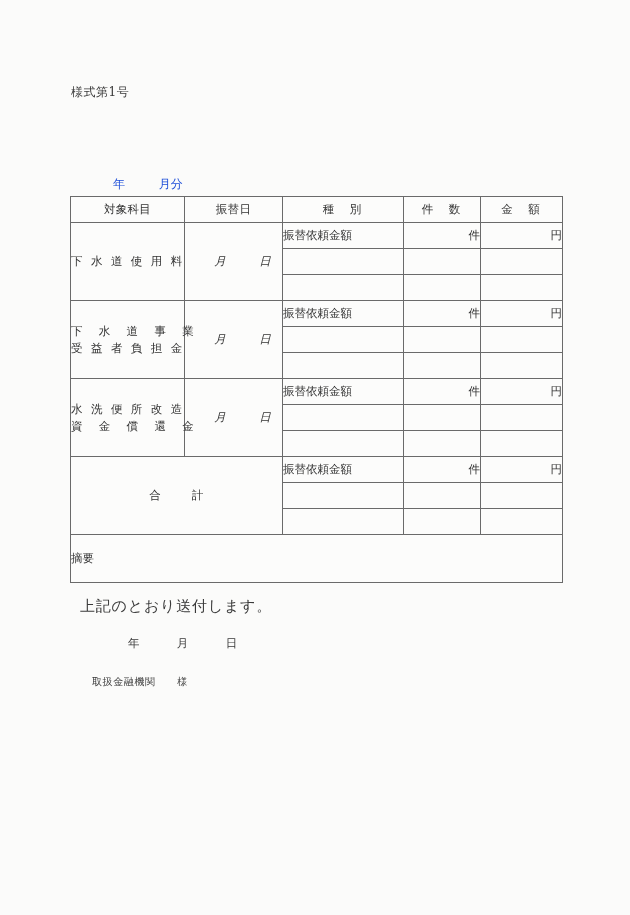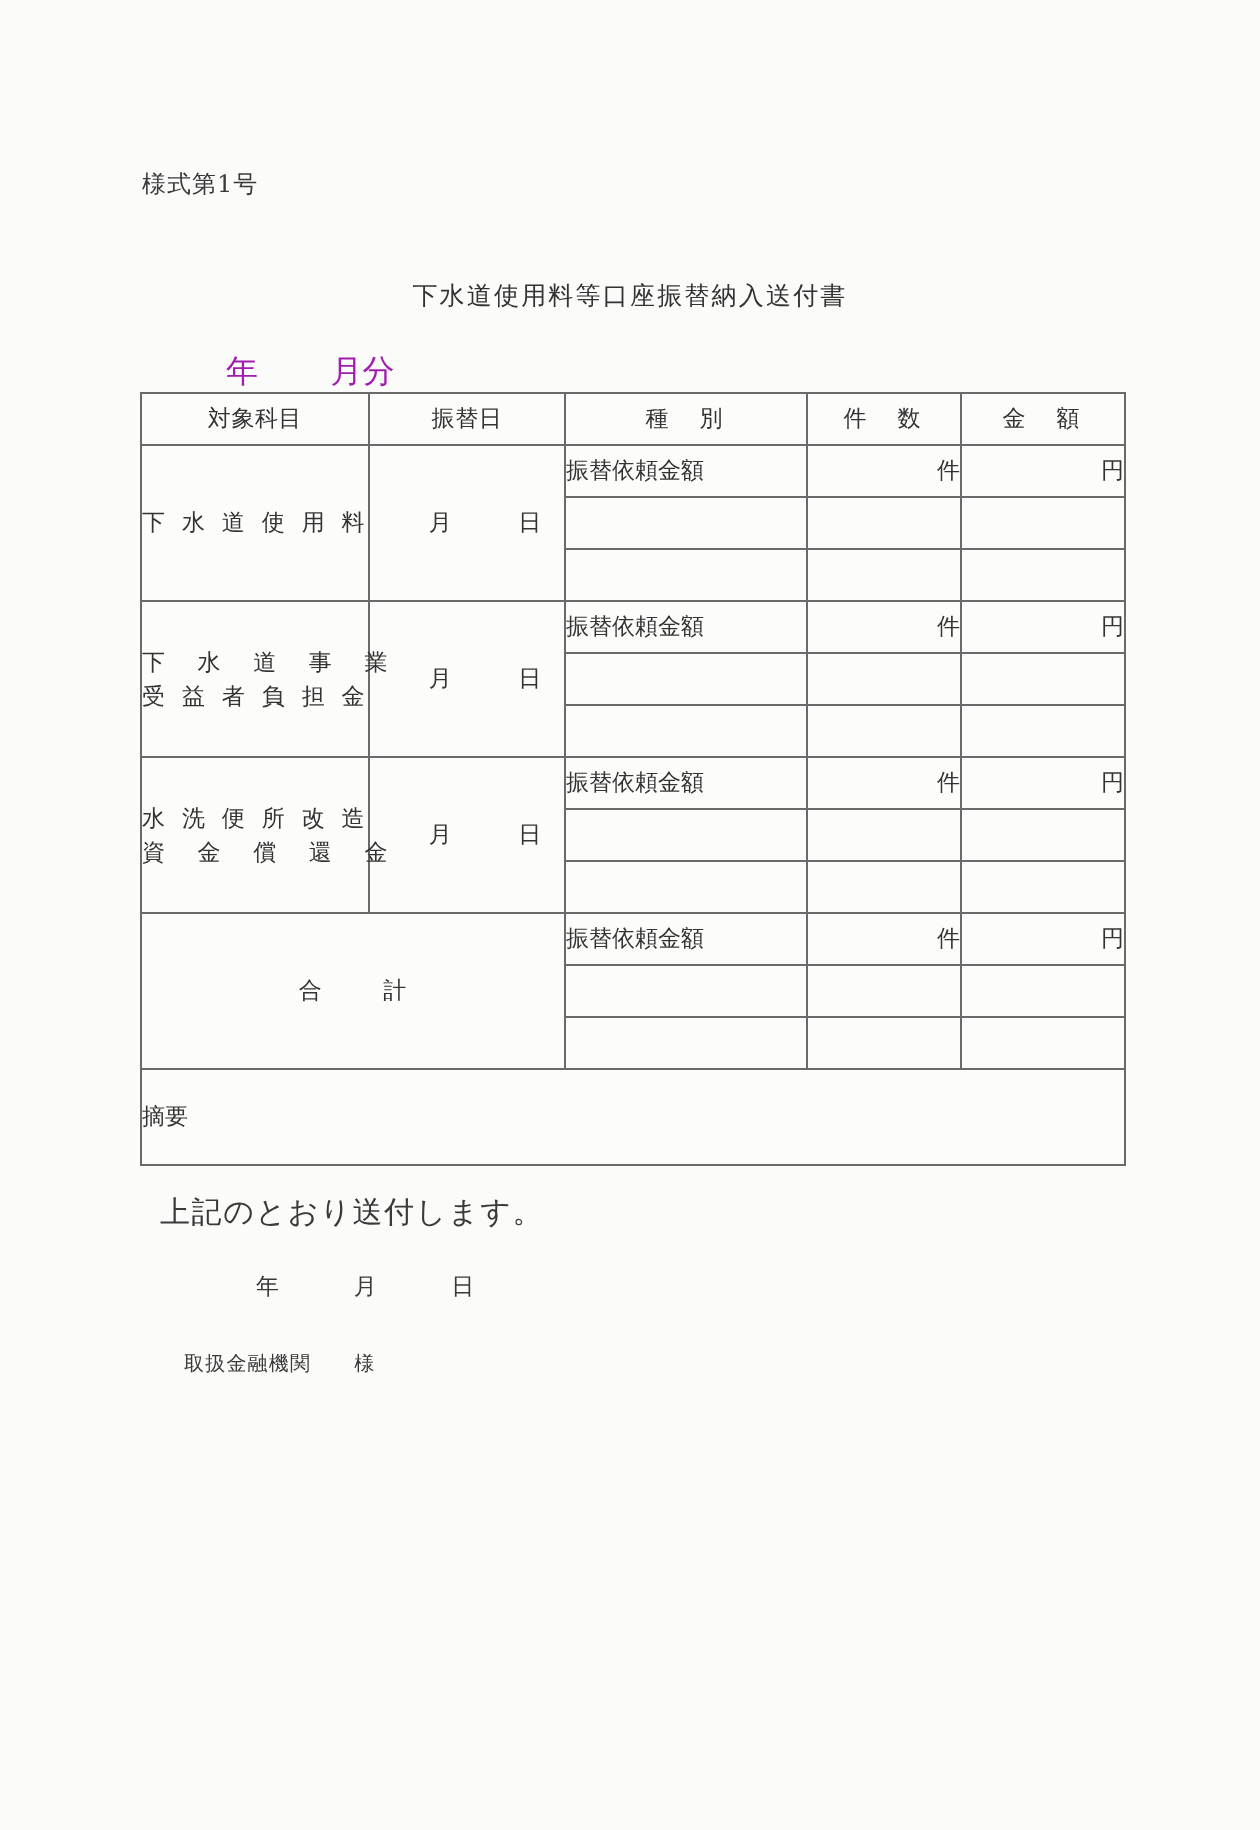--- a/index.html
+++ b/index.html
@@ -44,22 +44,22 @@
     letter-spacing: 1.1px;
     color: #333;
     white-space: nowrap;
   }
 
   
   .period-line {
     position: absolute;
     left: 113px;
     top: 176px;
-    font-size: 16px;
-    color: #a21caf;
+    font-size: 12px;
+    color: #1d4ed8;
     white-space: nowrap;
   }
   .period-line .gap-sm { display: inline-block; width: 26px; }
 
   
   .form-table {
     position: absolute;
     left: 70px;
     top: 196px;
     width: 492px;
@@ -99,20 +99,21 @@
     font-size: 11.5px;
     padding: 0 4px;
   }
   .subject-cell .ln { display: block; white-space: nowrap; }
 
   
   .date-cell {
     text-align: center;
     font-size: 11.5px;
     white-space: nowrap;
+    font-style: italic;
   }
   .date-cell .md {
     display: inline-block;
     padding-left: 18px;
   }
   .date-cell .md .sp { display: inline-block; width: 26px; }
 
   
   .kind-cell {
     height: 25px;
@@ -191,21 +192,20 @@
     white-space: nowrap;
   }
 </style>
 </head>
 <body>
 
 <div class="page">
 
   <div class="form-no">様式第1号</div>
 
-  <div class="doc-title">下水道使用料等口座振替納入送付書</div>
 
   <div class="period-line">
     <span>年</span>
     <span class="gap-sm"></span>
     <span>月分</span>
   </div>
 
   <table class="form-table">
     <colgroup>
       <col class="col-subject">

